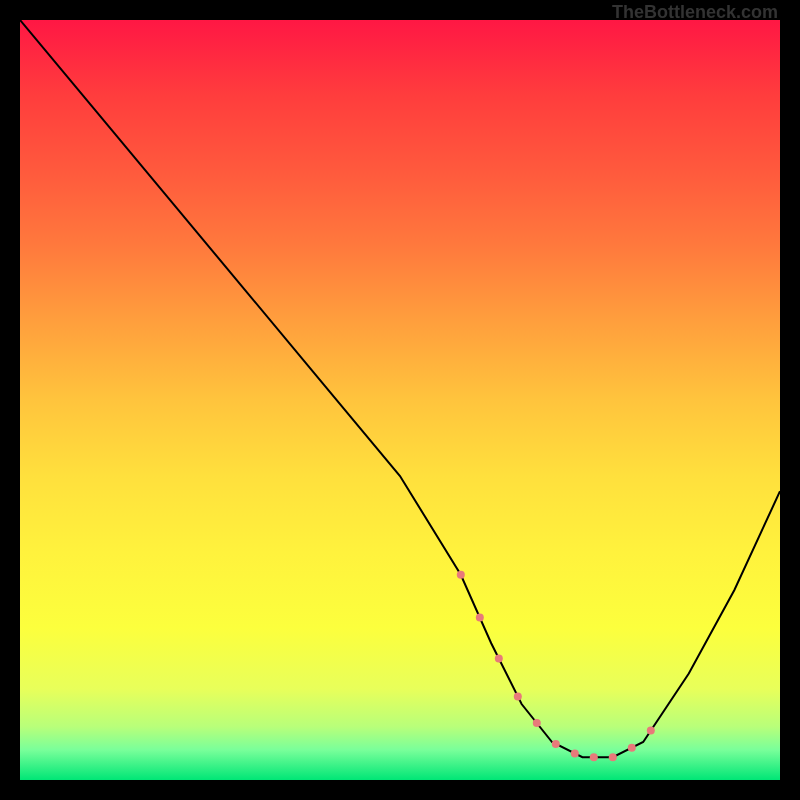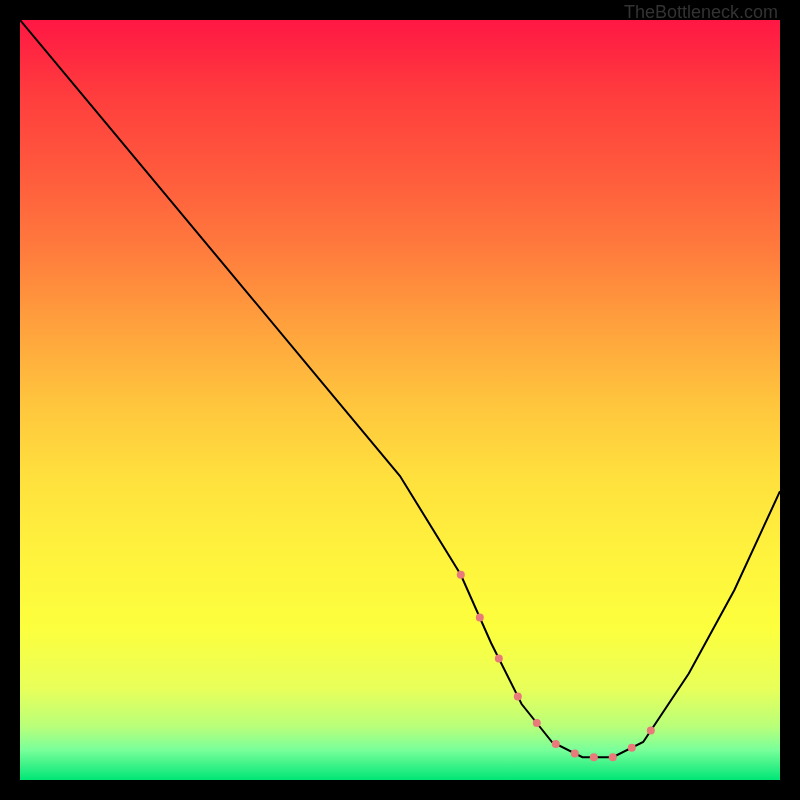--- a/index.html
+++ b/index.html
@@ -25,21 +25,21 @@
       #7aff9a 96%,
       #00e676 100%
     );
   }
   .watermark {
     position: absolute;
     top: 2px;
     right: 22px;
     color: #333;
     font-size: 18px;
-    font-weight: 400;
+    font-weight: 700;
     z-index: 10;
   }
   svg.curve {
     position: absolute;
     left: 0; top: 0;
     width: 760px; height: 760px;
     pointer-events: none;
   }
 </style>
 </head>

